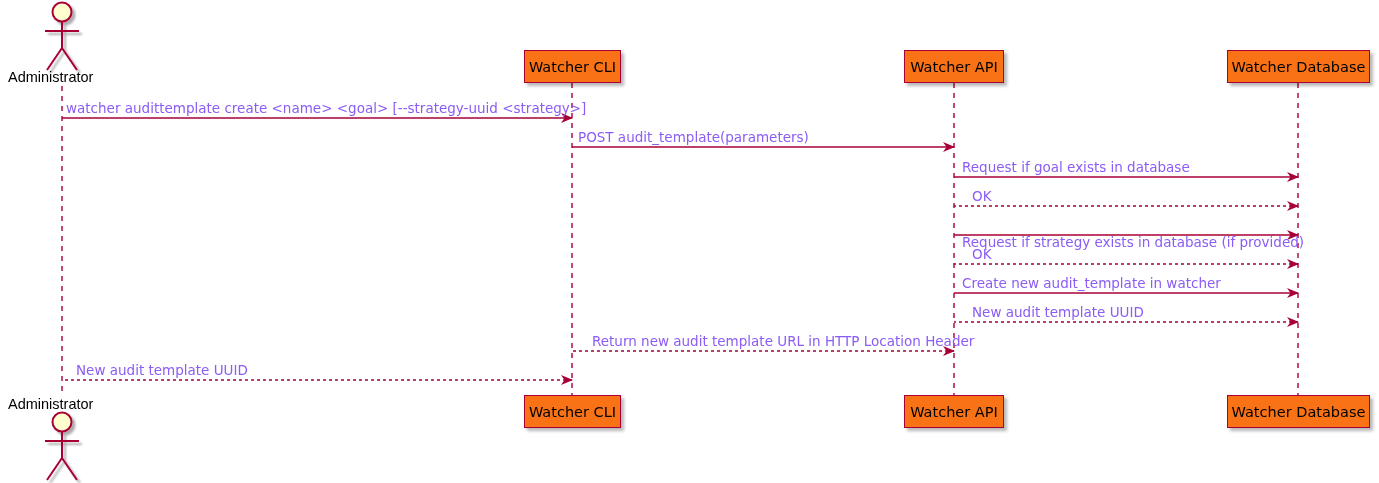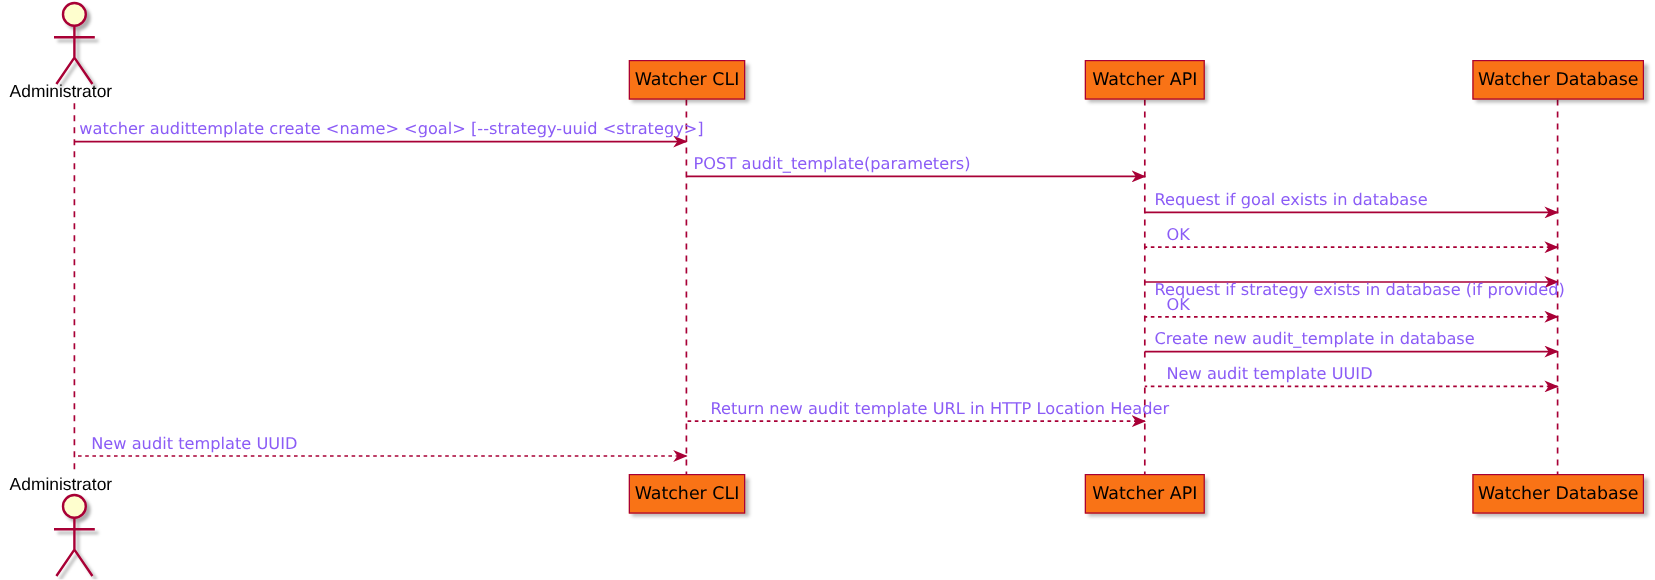--- a/index.html
+++ b/index.html
@@ -132,19 +132,19 @@
       <div class="actor-label" style="left: 8px; top: 396px;">Administrator</div>
     </div>
 
   <div id="msg-labels">
       <div class="msg-label" style="left: 66px; top: 100px;">watcher audittemplate create &lt;name&gt; &lt;goal&gt; [--strategy-uuid &lt;strategy&gt;]</div>
       <div class="msg-label" style="left: 578px; top: 129px;">POST audit_template(parameters)</div>
       <div class="msg-label" style="left: 962px; top: 159px;">Request if goal exists in database</div>
       <div class="msg-label" style="left: 972px; top: 188px;">OK</div>
       <div class="msg-label" style="left: 962px; top: 217px; margin-top: 17px;">Request if strategy exists in database (if provided)</div>
       <div class="msg-label" style="left: 972px; top: 246px;">OK</div>
-      <div class="msg-label" style="left: 962px; top: 275px;">Create new audit_template in database</div>
+      <div class="msg-label" style="left: 962px; top: 275px;">Create new audit_template in watcher</div>
       <div class="msg-label" style="left: 972px; top: 304px;">New audit template UUID</div>
       <div class="msg-label" style="left: 592px; top: 333px;">Return new audit template URL in HTTP Location Header</div>
       <div class="msg-label" style="left: 76px; top: 362px;">New audit template UUID</div>
     </div>
 
 </div>
 
 </body></html>

